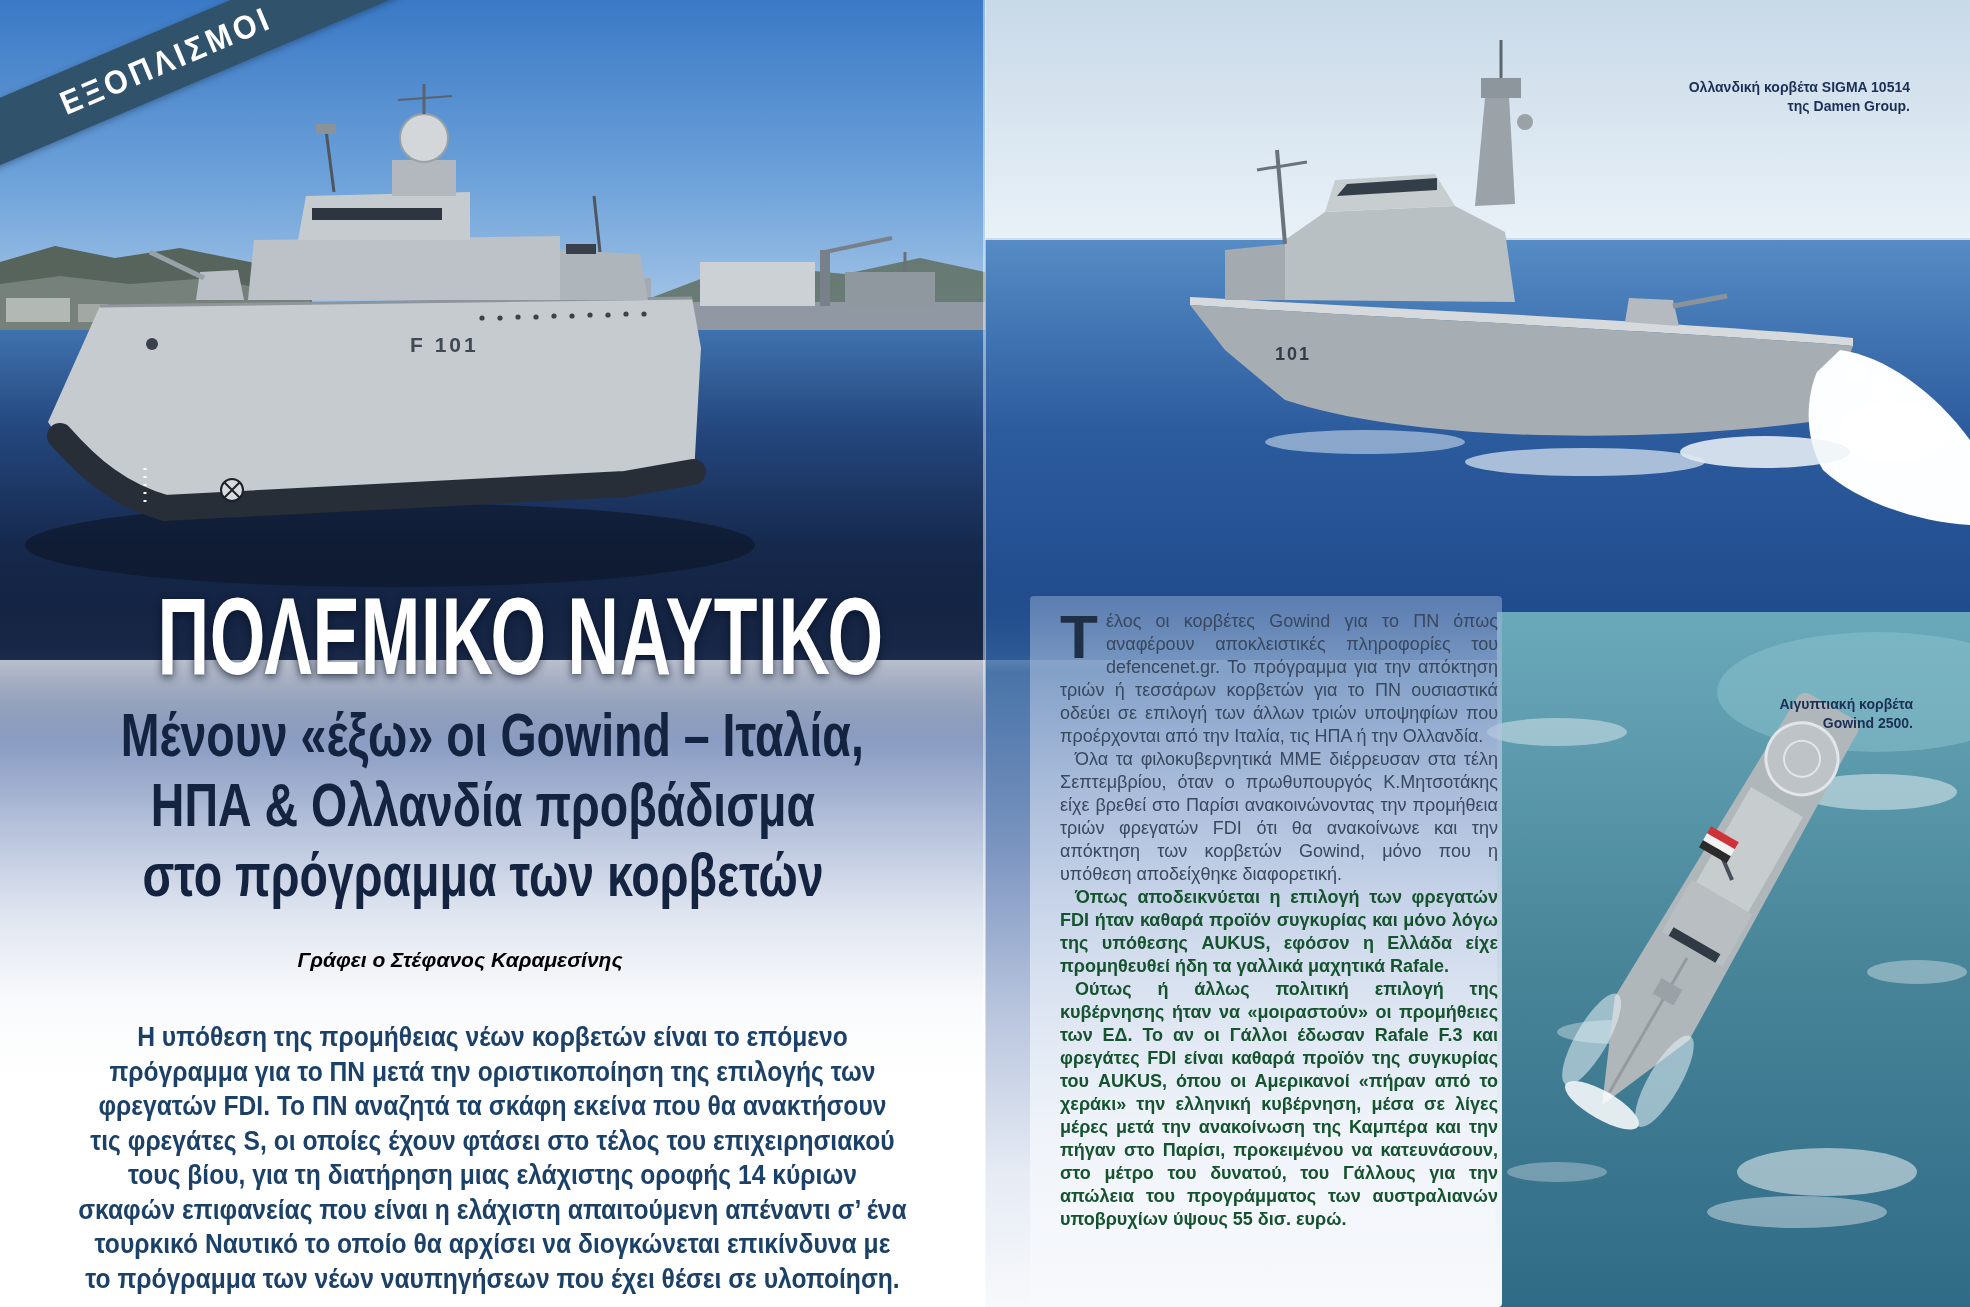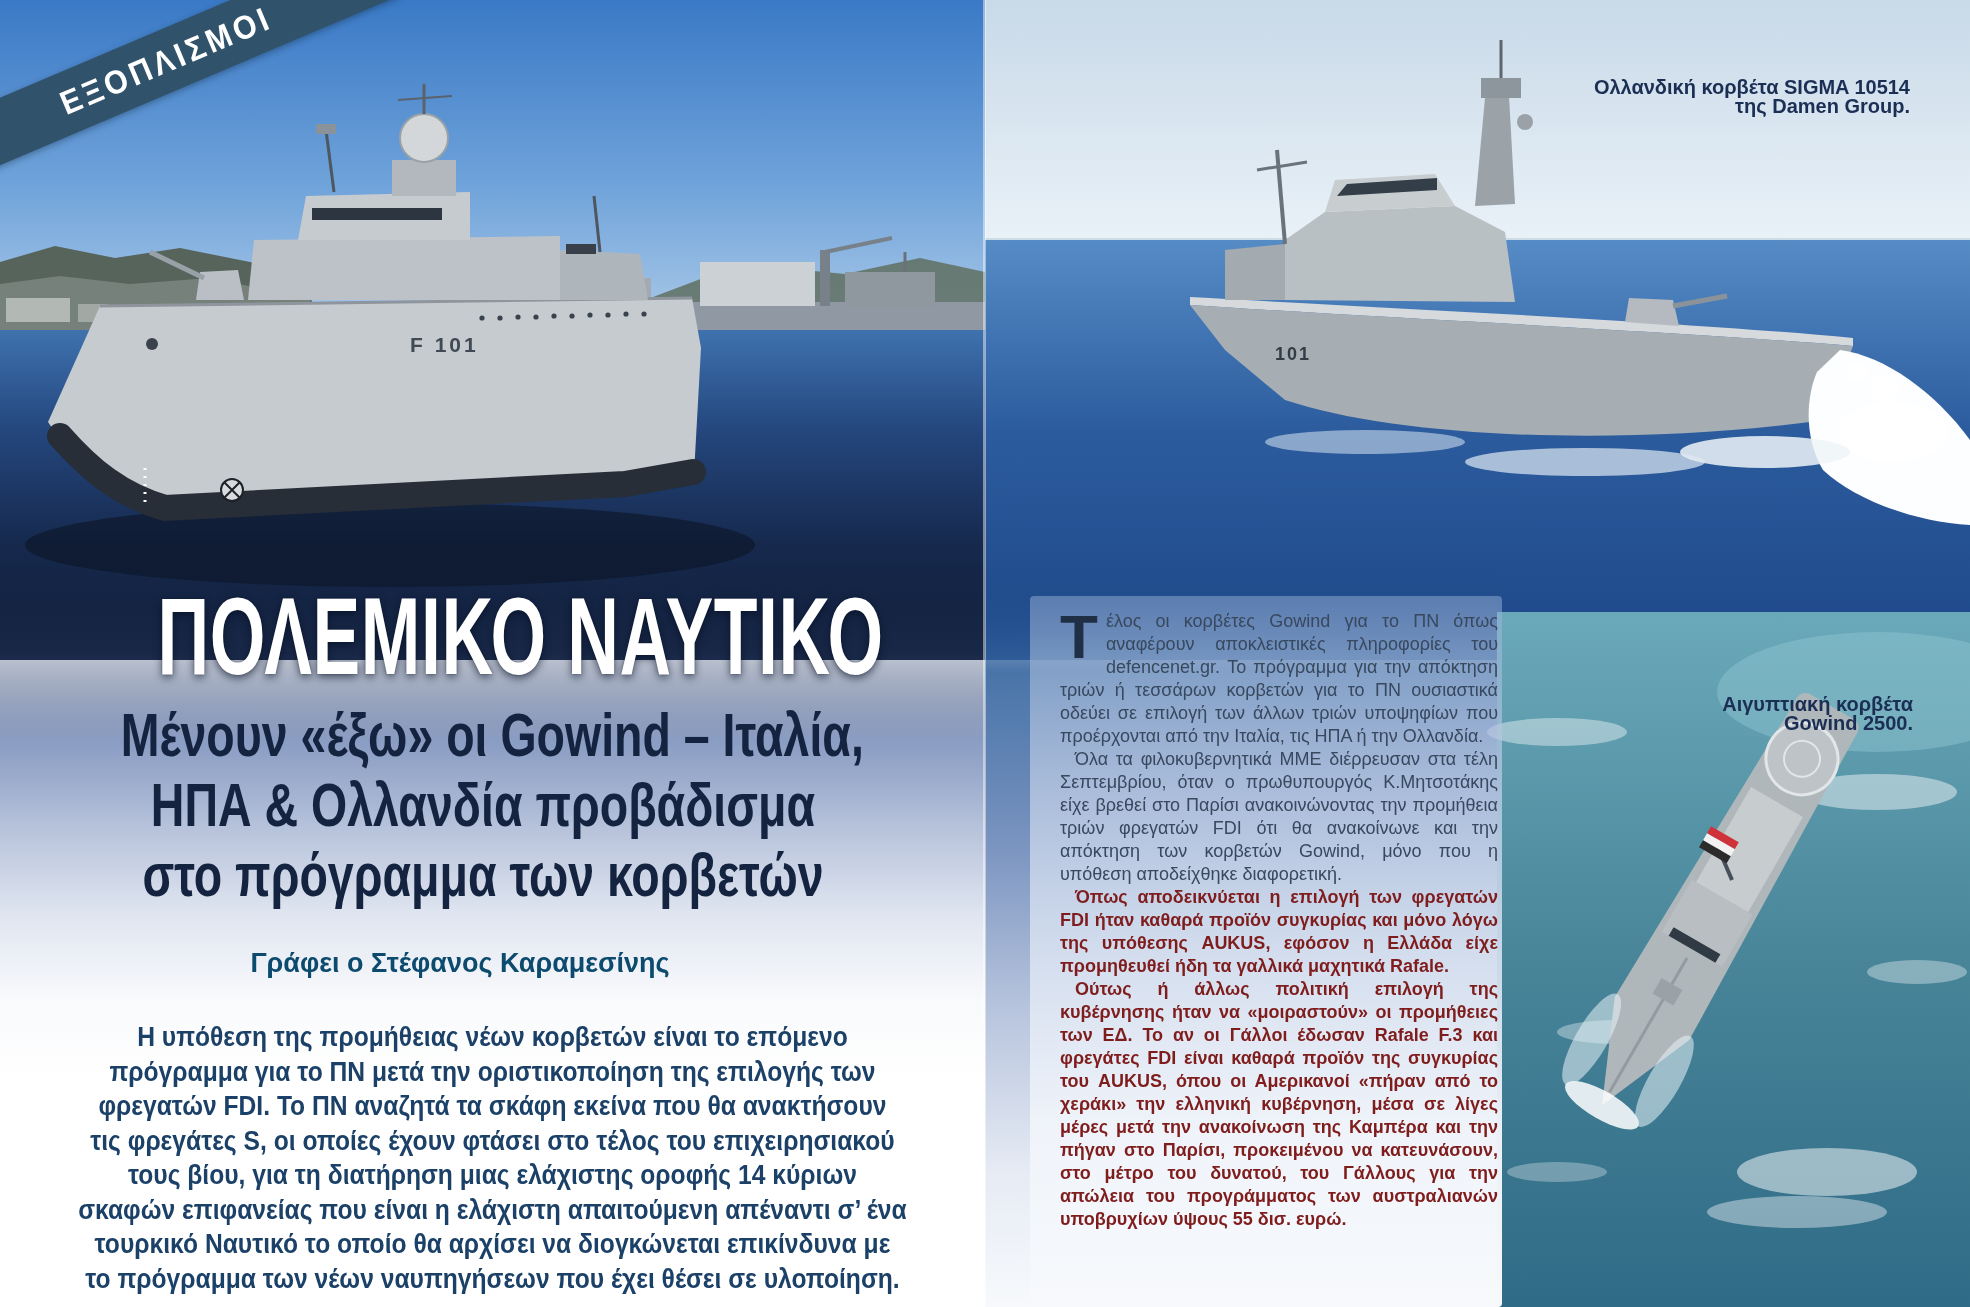--- a/index.html
+++ b/index.html
@@ -22,41 +22,41 @@
 
   .main-title{position:absolute;left:0;top:586px;width:900px;text-align:center;
           font-weight:bold;font-size:110px;line-height:100px;color:#ffffff;
           letter-spacing:1px;transform:scaleX(.65);transform-origin:450px 0;
           text-shadow:0 3px 10px rgba(5,15,35,.65),0 0 2px rgba(10,25,50,.5);
           white-space:nowrap;}
   .sub-title{position:absolute;left:0;top:700px;width:966px;text-align:center;
           font-weight:bold;font-size:62px;line-height:70px;color:#14233f;
           transform:scaleX(.75);transform-origin:483px 0;white-space:nowrap;}
   .byline{position:absolute;left:0;top:948px;width:920px;text-align:center;
-          font-size:27px;color:#0c4a6e;font-weight:bold;}
+          font-style:italic;font-size:21px;color:#000000;font-weight:bold;}
   .intro{position:absolute;left:0;top:1020px;width:985px;text-align:center;
           font-weight:bold;font-size:28px;line-height:34.5px;color:#1c4168;
           transform:scaleX(.88);transform-origin:492px 0;white-space:nowrap;}
 
   
-  .caption{position:absolute;text-align:right;font-weight:bold;font-size:20px;
+  .caption{position:absolute;text-align:right;font-weight:bold;font-size:14px;
           line-height:19px;color:#1b2f55;}
   #sigma-caption{right:60px;top:78px;}
   #gowind-caption{right:57px;top:660px;margin-top:35px;}
 
   .text-panel{position:absolute;left:45px;top:596px;width:472px;height:711px;
           background:linear-gradient(180deg,rgba(148,174,212,.50) 0%,
             rgba(183,199,226,.72) 22%,rgba(214,224,240,.88) 48%,
             rgba(240,244,250,.97) 75%,#f7f9fc 100%);
           border-radius:4px;}
   .article{position:absolute;left:75px;top:610px;width:438px;
           font-size:18px;line-height:23px;color:#38485e;text-align:justify;}
   .article p{margin:0;text-indent:15px;}
   .article p.p-first{text-indent:0;}
-  .article p.p-bold{font-weight:bold;color:#7f1d1d;}
+  .article p.p-bold{font-weight:bold;color:#14532d;}
   .dropcap{float:left;font-weight:bold;font-size:62px;line-height:48px;
           color:#1f2f46;margin:3px 8px 0 0;}
 
   .gutter{position:absolute;left:983px;top:0;width:3px;height:1307px;
           background:rgba(255,255,255,.45);}
 </style>
 </head>
 <body>
 
 <div id="spread">

